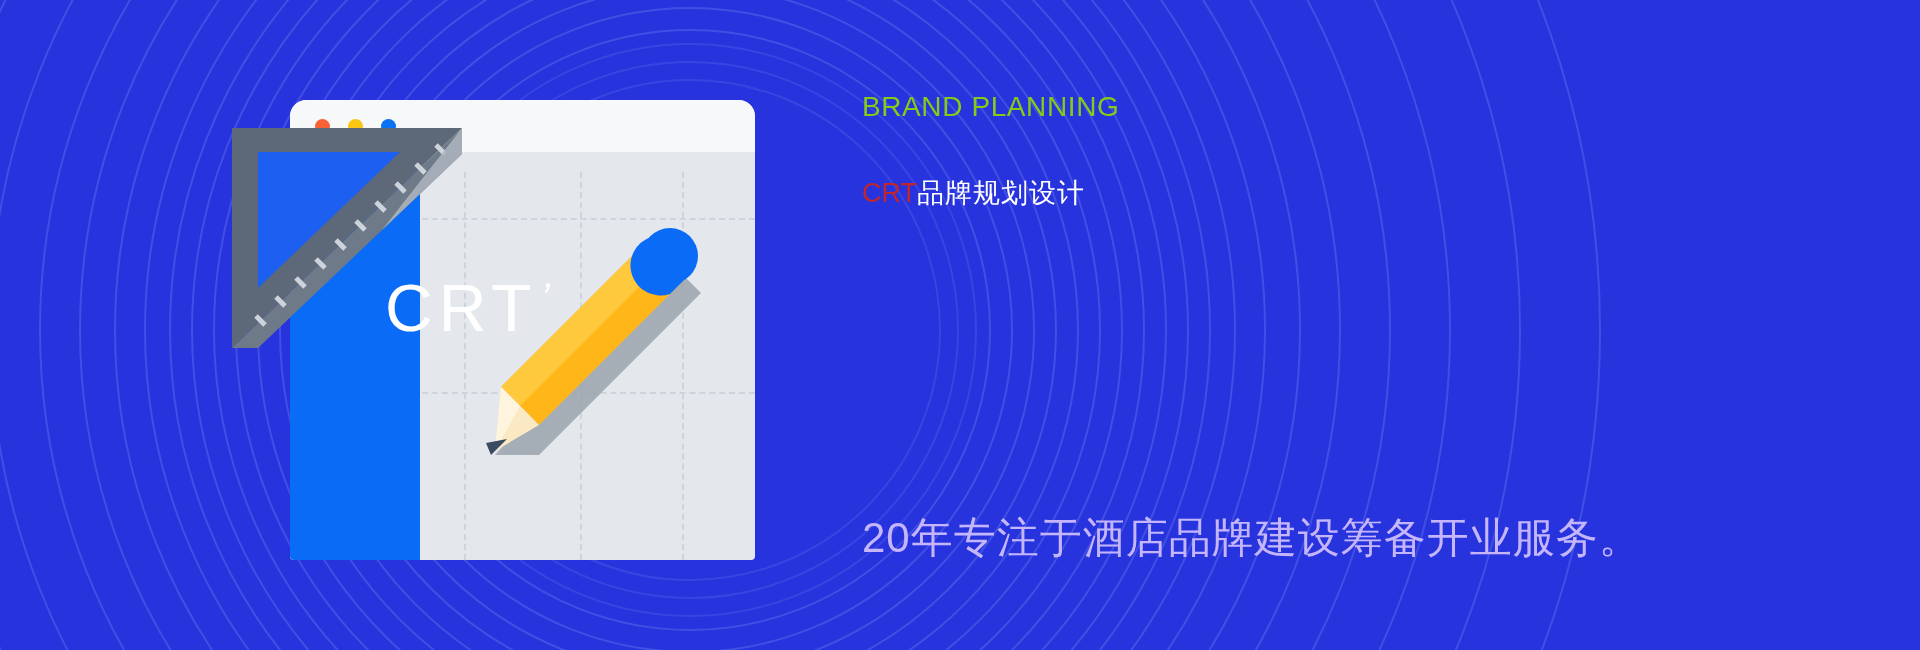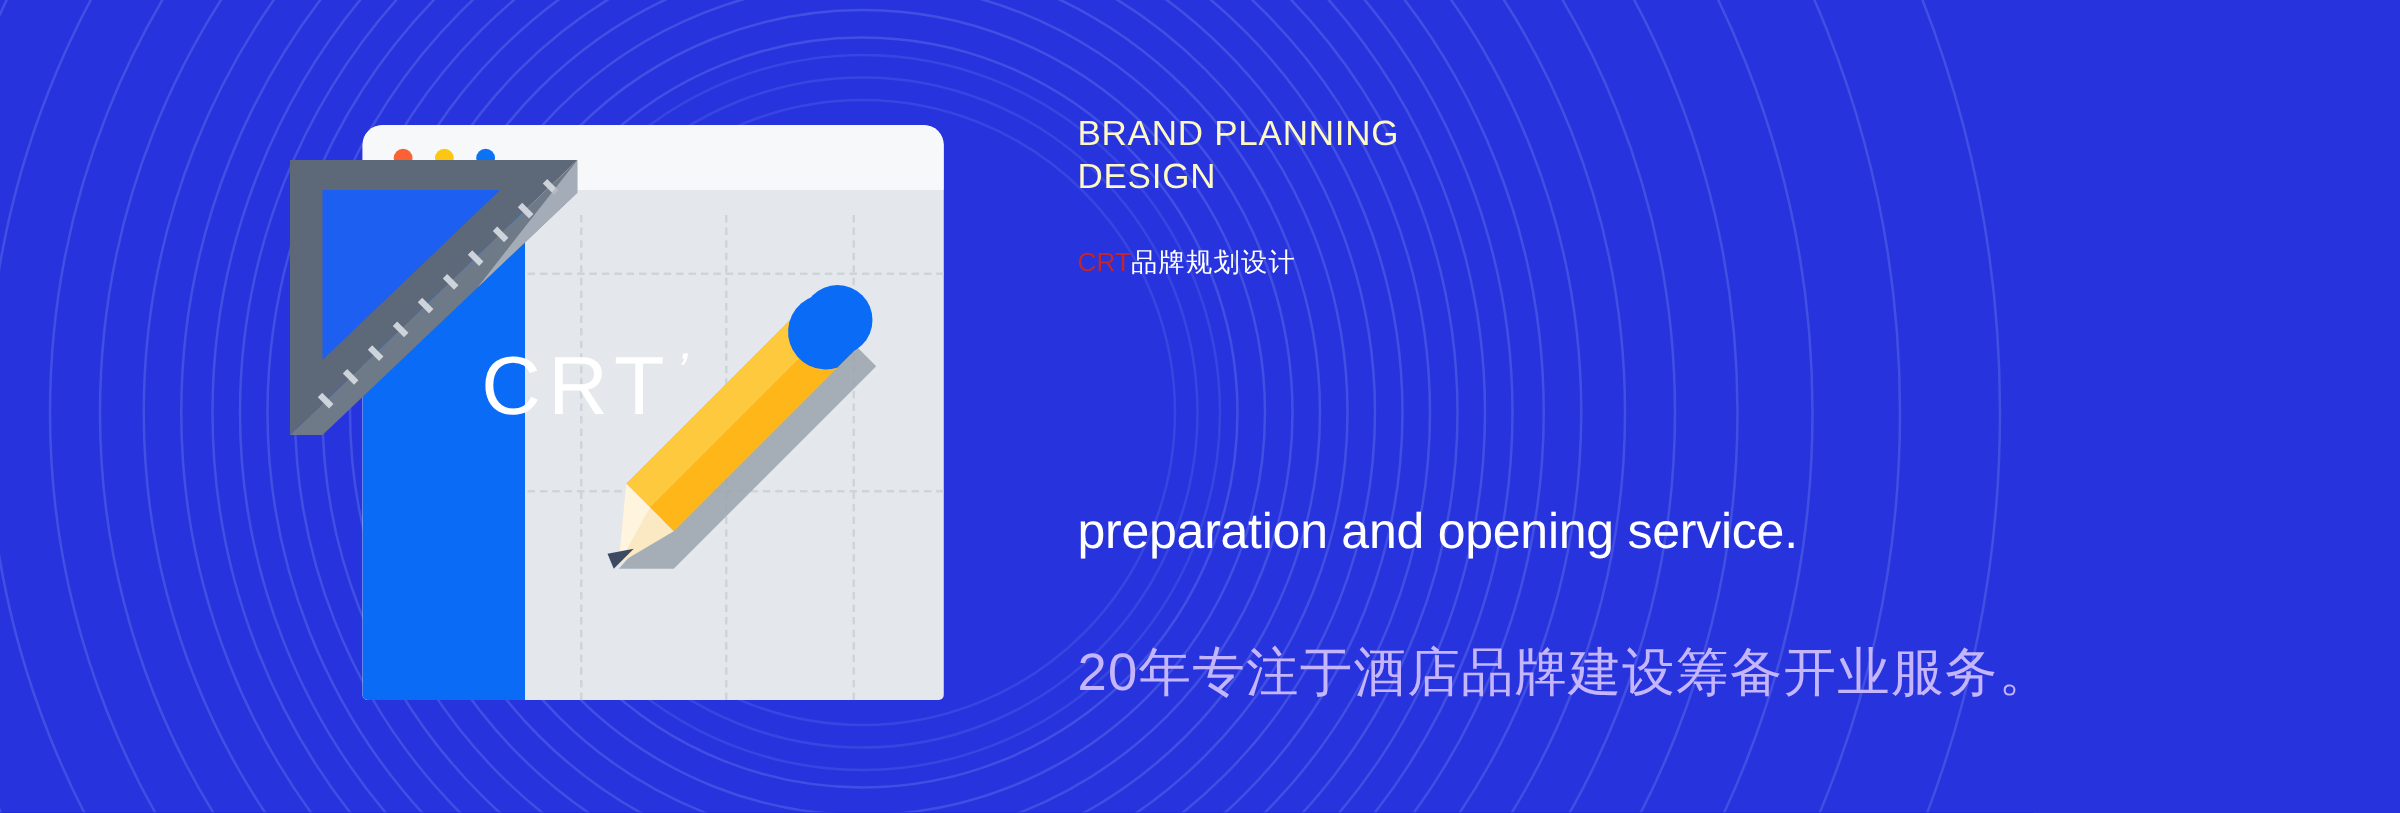--- a/index.html
+++ b/index.html
@@ -137,35 +137,34 @@
     left: 862px;
     top: 0;
     width: 1058px;
     height: 650px;
   }
   .eyebrow {
     position: absolute;
     left: 0;
     top: 90px;
     width: 430px;
-    color: #fef9c3;
+    color: #84cc16;
     font-size: 28px;
     line-height: 1.22;
     letter-spacing: 0.6px;
     font-weight: 400;
   }
   .eyebrow-cn {
     position: absolute;
     left: 0;
     top: 175px;
-    font-size: 21px;
+    font-size: 27px;
     color: #ffffff;
     letter-spacing: 1px;
     white-space: nowrap;
-    margin-top: 21px;
   }
   .eyebrow-cn .crt-red {
     color: #c0262b;
     letter-spacing: 0px;
   }
 
   .headline {
     position: absolute;
     left: 0;
     top: 400px;
@@ -303,25 +302,23 @@
 
         <path d="M187.6,30.4 L225.6,68.4 A26.87,26.87 0 0 0 187.6,30.4 Z" fill="#0a6bf7"></path>
       </svg>
     </div>
   </div>
 
   <div class="text-col">
 
     <div class="eyebrow">
       <div>BRAND PLANNING</div>
-      <div>DESIGN</div>
     </div>
 
     <div class="eyebrow-cn"><span class="crt-red">CRT</span><span>品牌规划设计</span></div>
 
     <div class="headline">
-      <div>preparation and opening service.</div>
     </div>
 
     <div class="headline-cn">20年专注于酒店品牌建设筹备开业服务。</div>
   </div>
 
 </div>
 
 </body></html>

